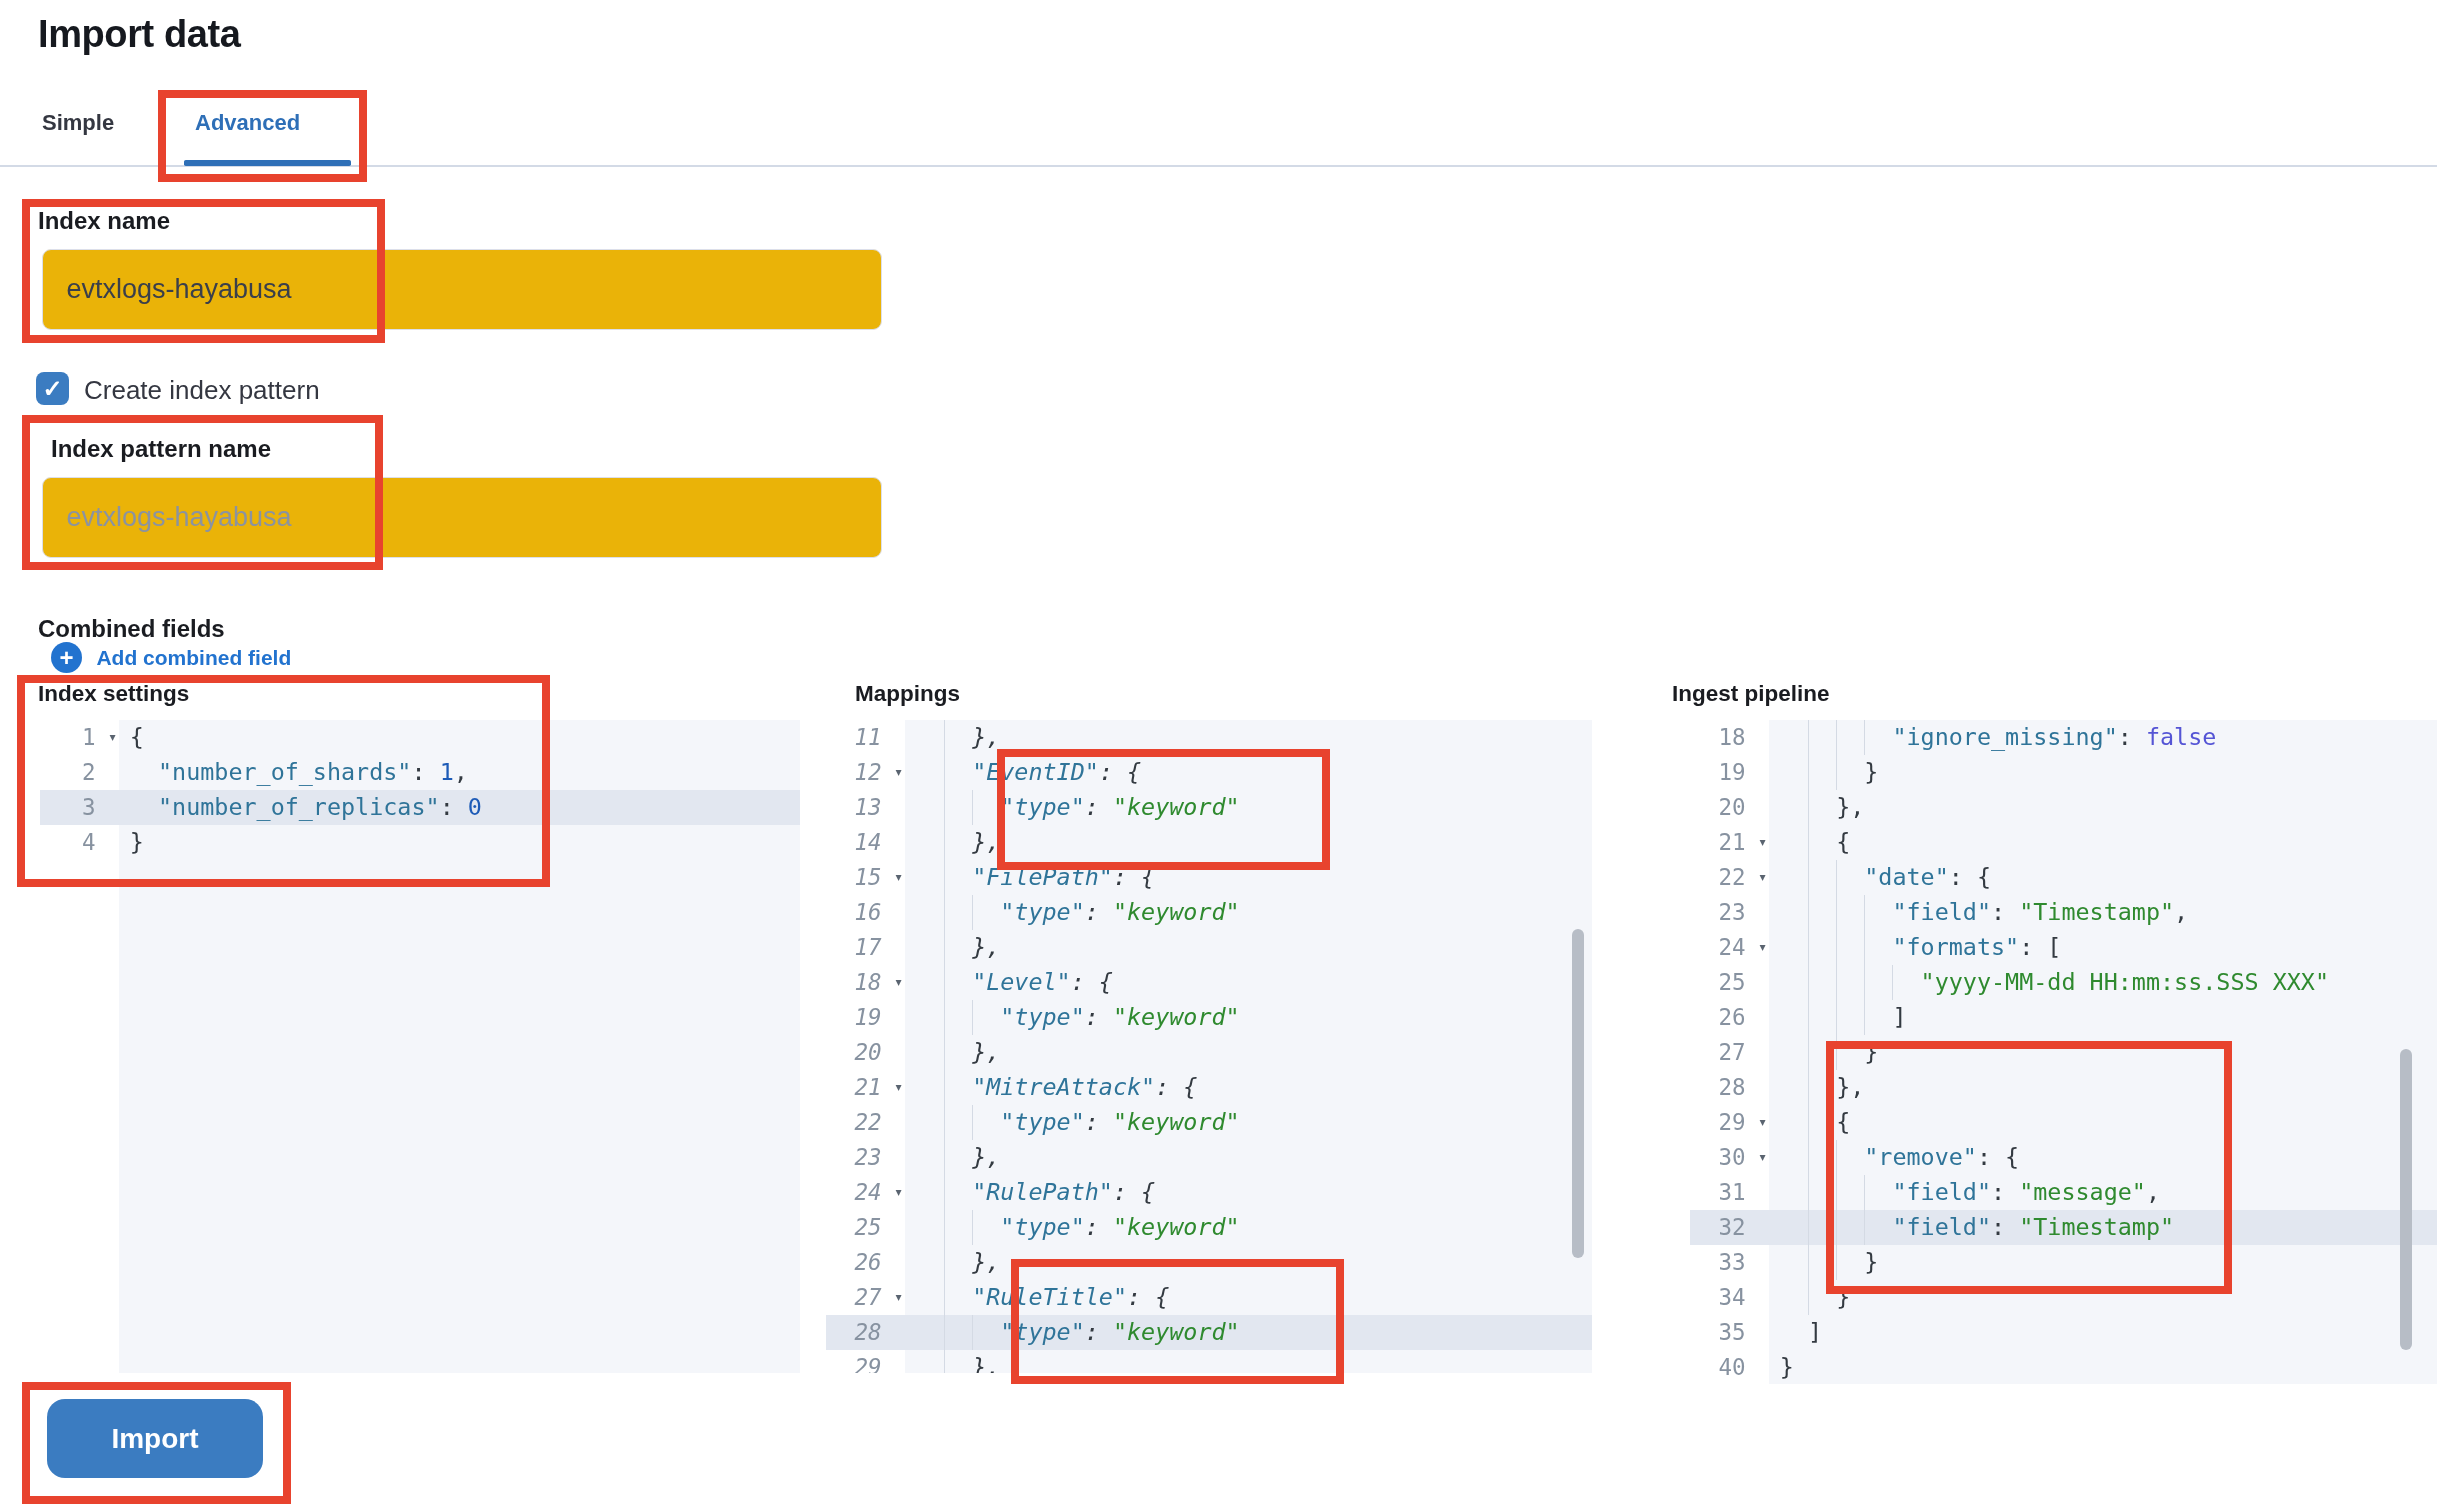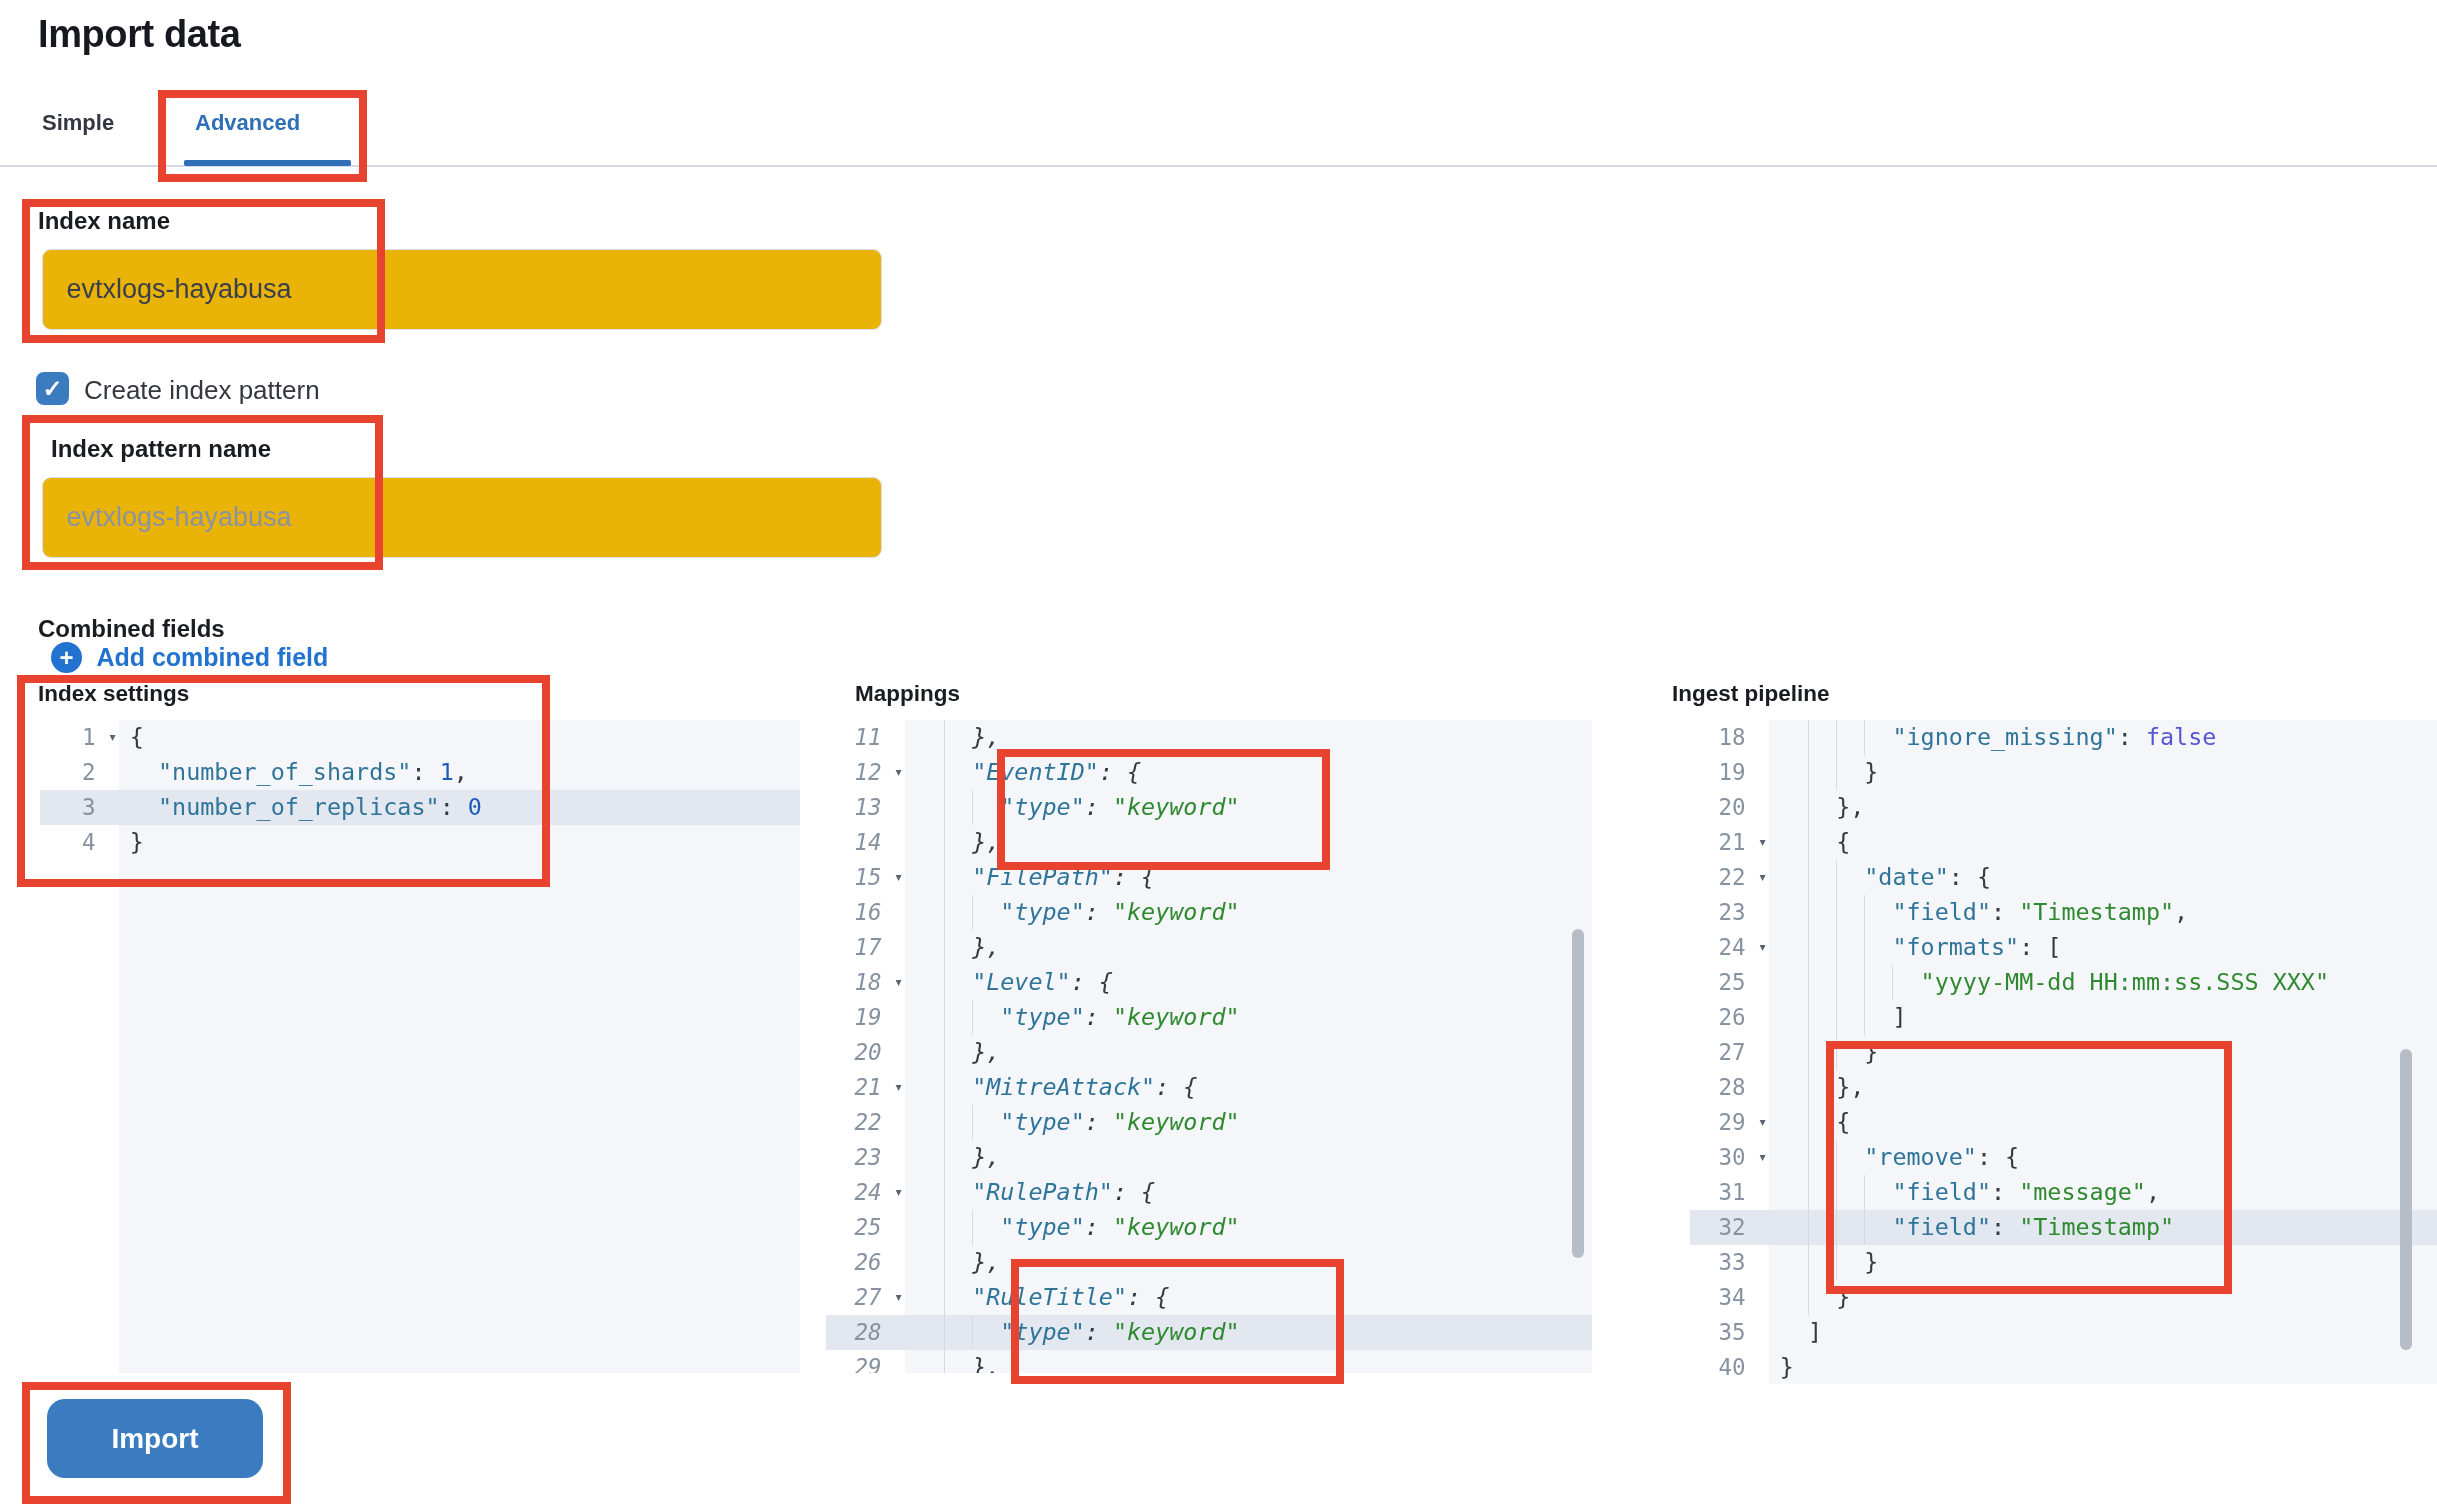--- a/index.html
+++ b/index.html
@@ -22,21 +22,21 @@
   .text-input { left:42px; width:840px; height:81px; background:#eab308; border:1.8px solid #dcdfea; border-radius:9px; font-size:27px; color:#3a3f4b; padding:0 23.4px; outline:none; font-family:"Liberation Sans", sans-serif; }
   .text-input::placeholder { color:#8b93a0; opacity:1; }
   .inp-index-name { top:249px; }
   .inp-index-pattern { top:477px; }
 
   .checkbox { left:36px; top:372px; width:33px; height:33px; background:#3b7cc1; border-radius:8px; color:#ffffff; font-size:24px; font-weight:700; display:flex; align-items:center; justify-content:center; cursor:pointer; }
   .checkbox-label { left:84px; top:375px; font-size:26px; color:#343741; cursor:pointer; }
 
   .add-combined { left:51px; top:642px; display:flex; align-items:center; gap:14.4px; cursor:pointer; }
   .plus-circle { width:31px; height:31px; border-radius:50%; background:#2273cf; color:#fff; font-size:24px; font-weight:700; display:flex; align-items:center; justify-content:center; }
-  .add-combined-text { font-size:25px; font-weight:700; color:#2273cf; }
+  .add-combined-text { font-size:21px; font-weight:700; color:#2273cf; }
 
   
   .editor-label { top:681px; font-size:22.5px; font-weight:700; color:#1a1c21; }
   .lbl-ed1 { left:38px; }
   .lbl-ed2 { left:855px; }
   .lbl-ed3 { left:1672px; }
 
   
   .editor { top:720px; overflow:hidden; z-index:1; cursor:text; }
   .editor-1 { left:40px;  width:760px; height:653px; background:linear-gradient(to right,#ffffff 79px,#f4f6fa 79px); }

